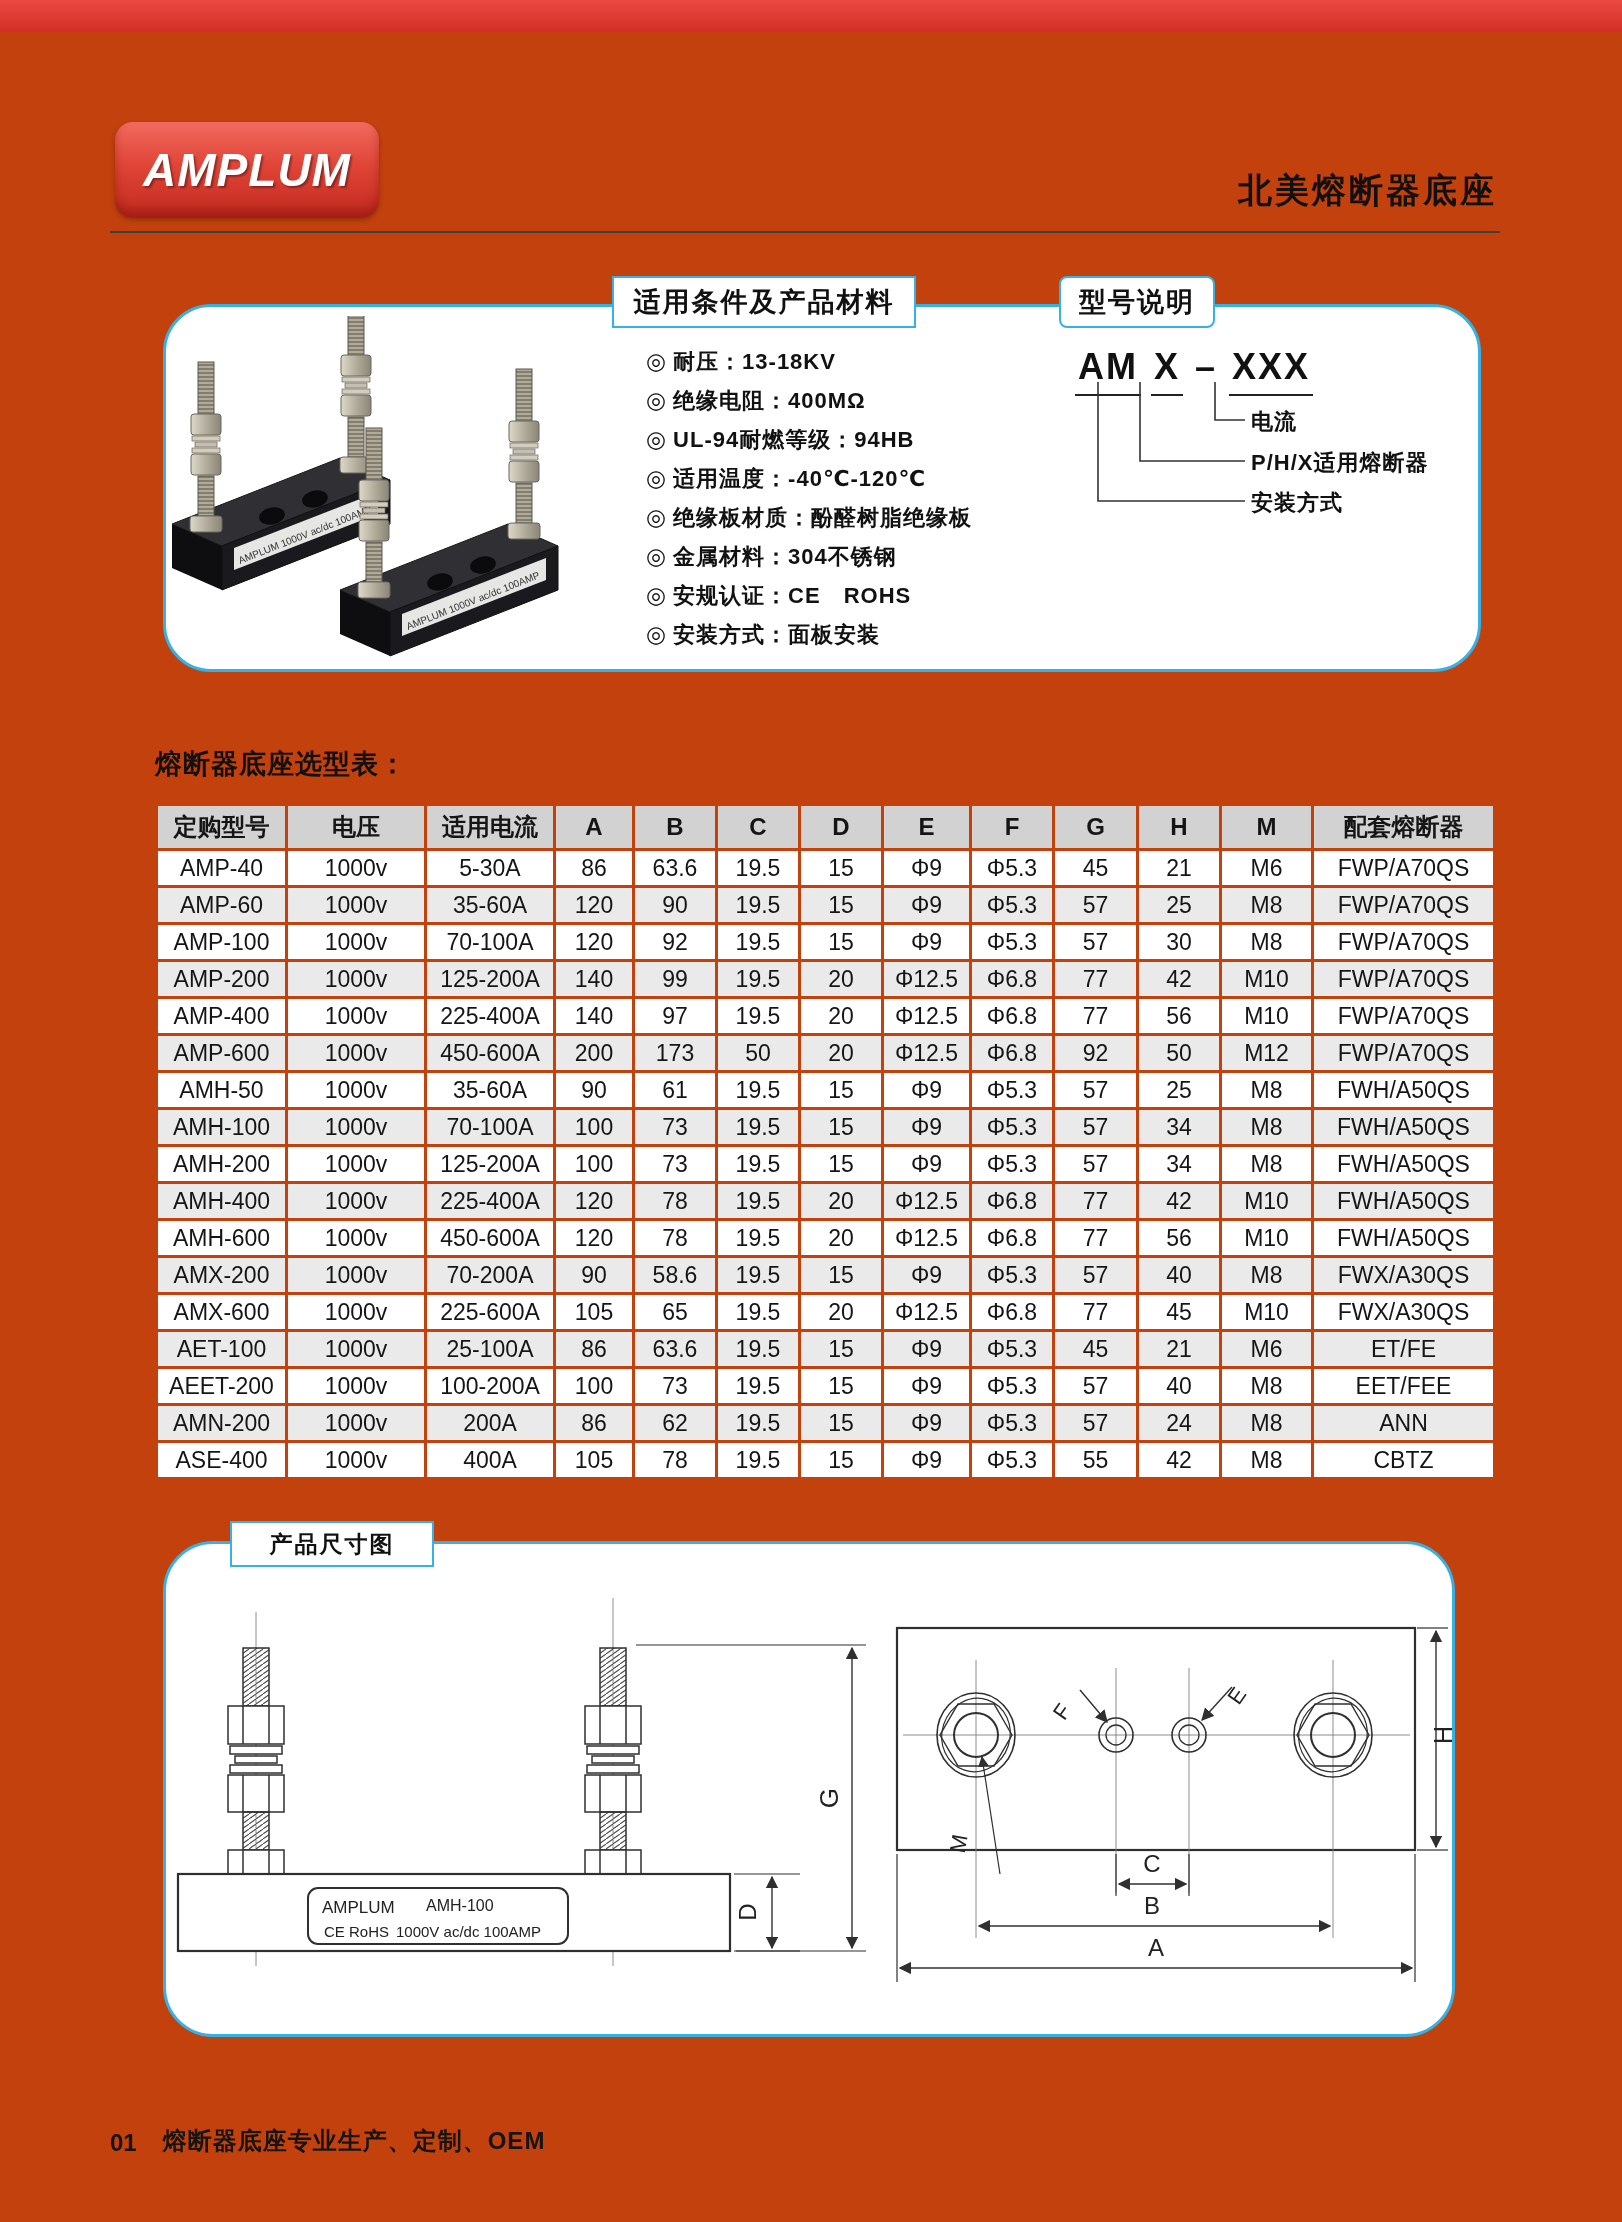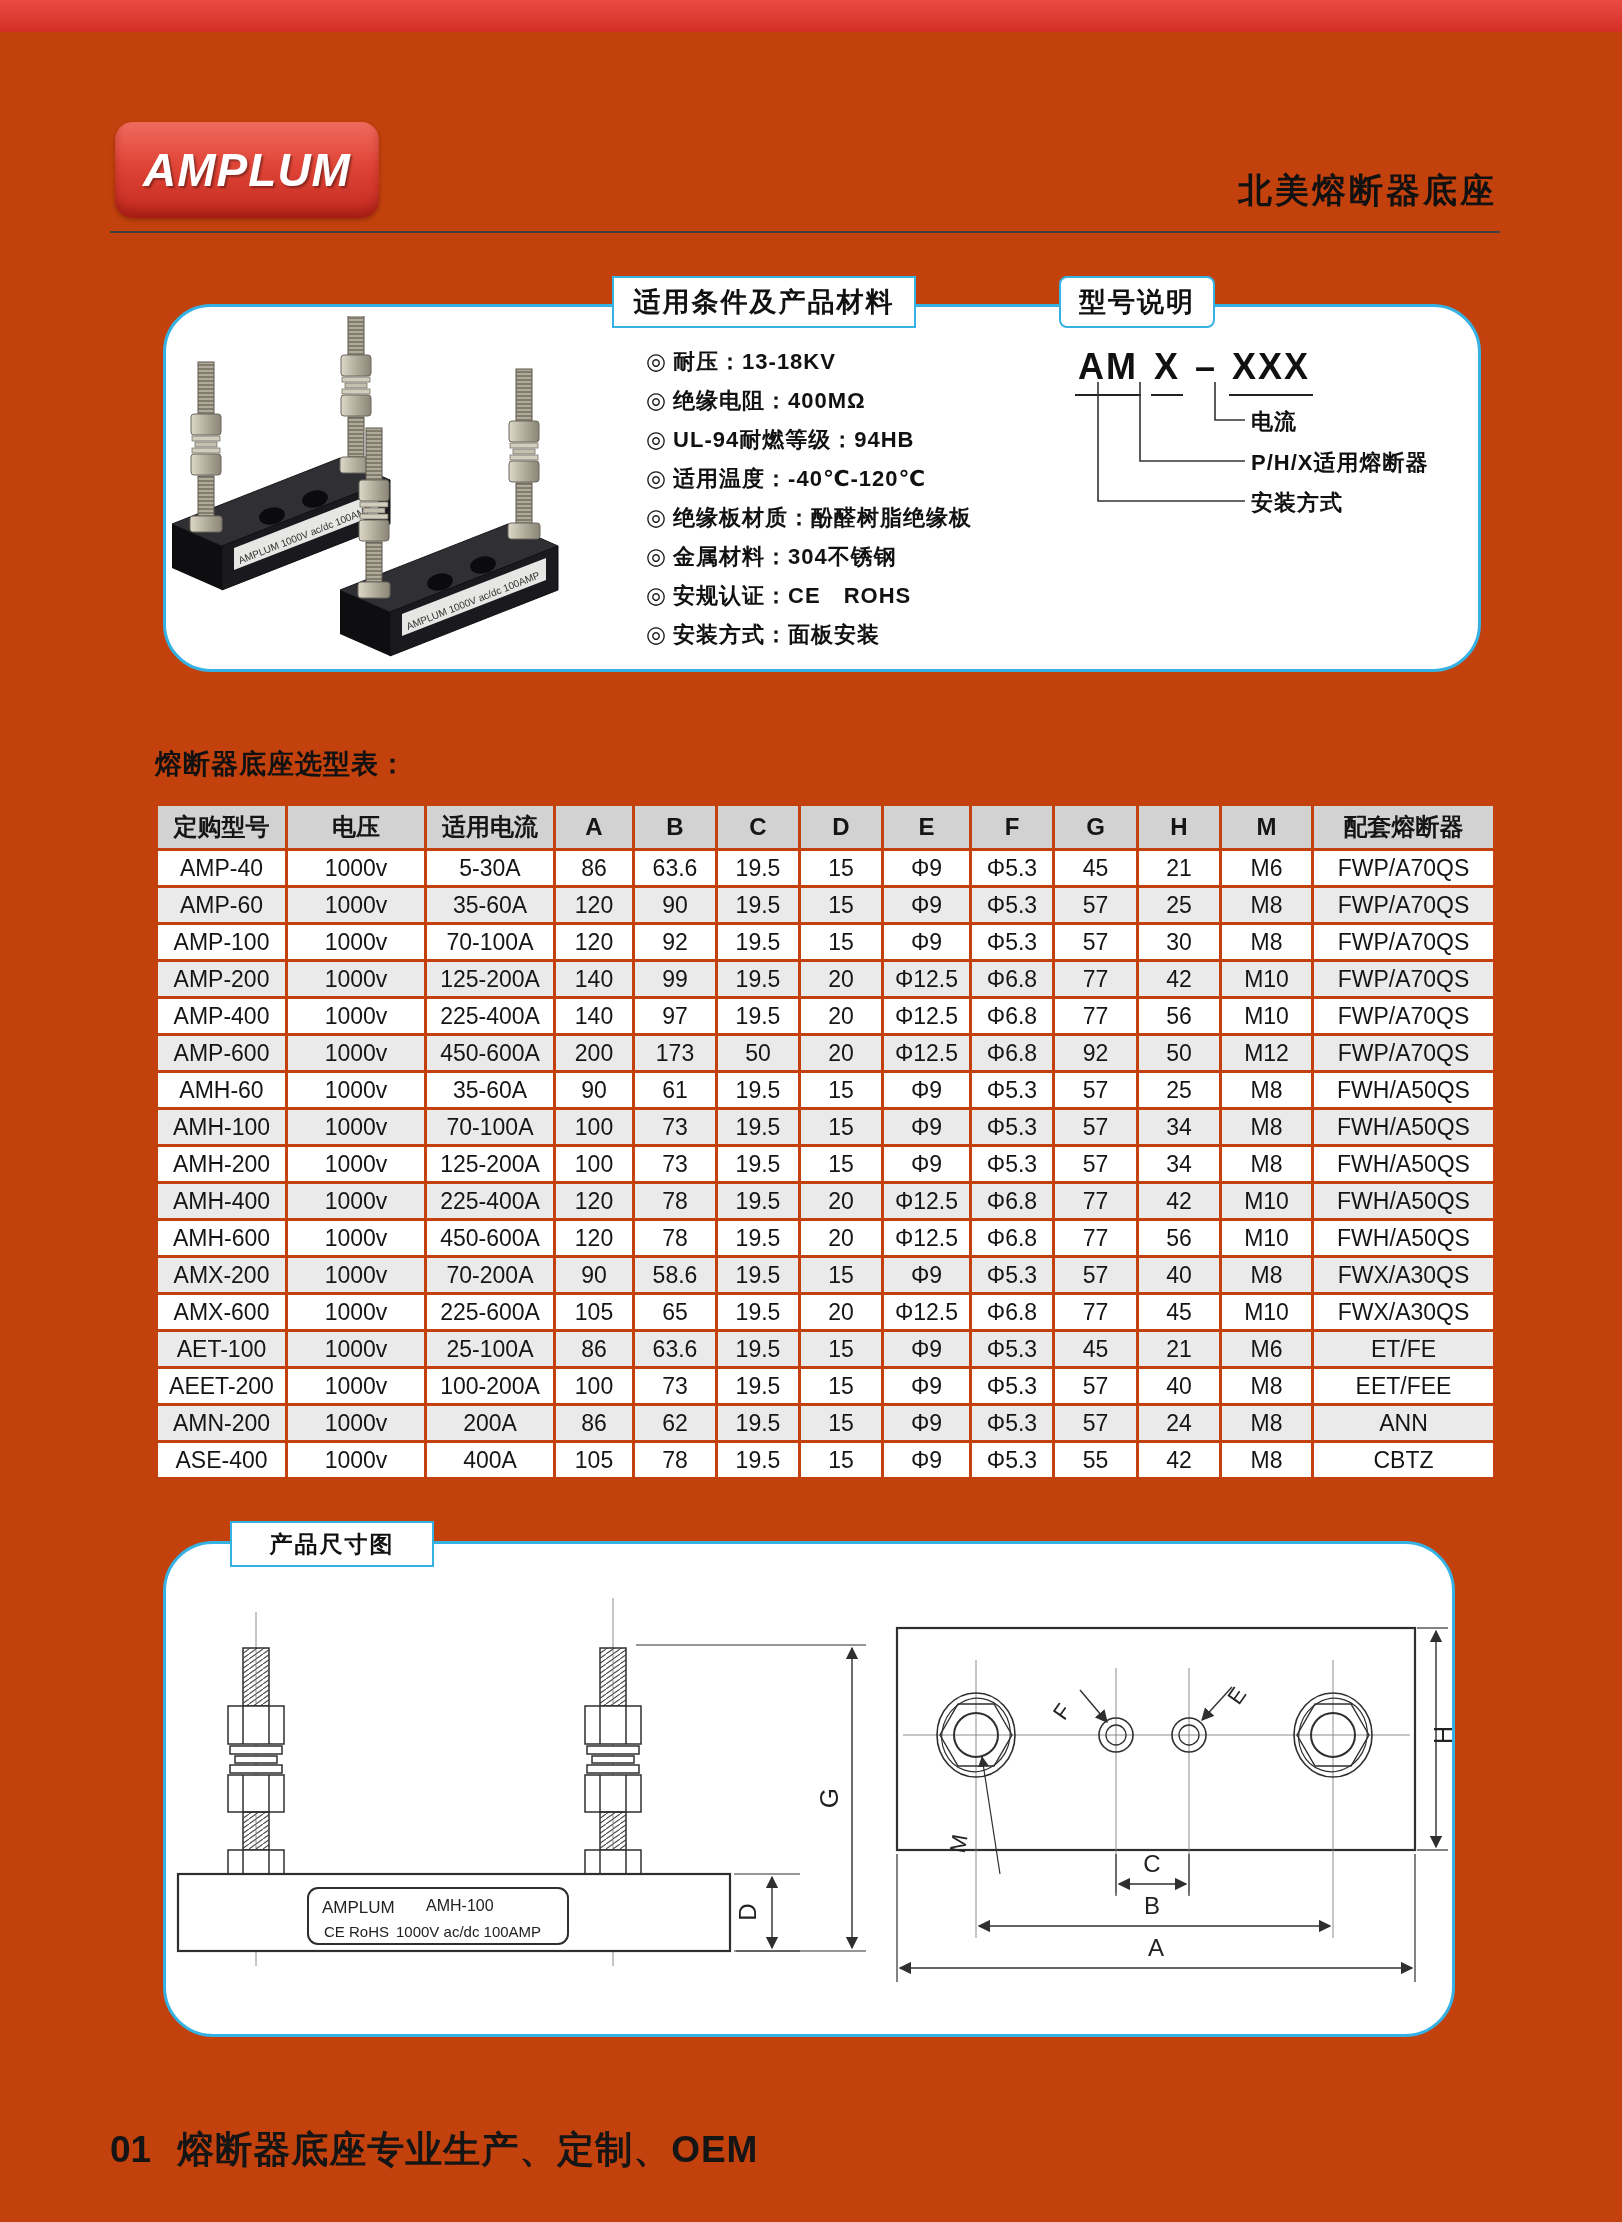--- a/index.html
+++ b/index.html
@@ -44,22 +44,22 @@
 
   .table-caption{position:absolute;left:155px;top:746px;font-size:27px;font-weight:bold;letter-spacing:1px;color:#111;}
   table.sel{position:absolute;left:155px;top:803px;border-collapse:separate;border-spacing:3px;table-layout:fixed;}
   table.sel th{background:#d2d2d2;height:42px;font-size:24px;font-weight:600;color:#151515;text-align:center;padding:0;}
   table.sel td{height:34px;font-size:23px;color:#151515;text-align:center;padding:0;font-weight:500;}
   table.sel tr.odd td{background:#ffffff;}
   table.sel tr.even td{background:#eaeaea;}
 
   .tech{position:absolute;left:163px;top:1541px;width:1286px;height:490px;overflow:visible;}
 
-  .footer{position:absolute;left:110px;top:2125px;display:flex;gap:26px;align-items:center;
-          font-size:37px;font-weight:bold;color:#151515;}
+  .footer{position:absolute;left:110px;top:2125px;display:flex;gap:26px;align-items:flex-end;
+          font-size:24px;font-weight:bold;color:#151515;}
   .footer .slogan{letter-spacing:1px;}
 </style>
 </head>
 <body>
 
 <div class="page">
 
   <div class="top-bar"></div>
 
   <div class="logo">
@@ -278,21 +278,21 @@
           <td>50</td>
           <td>20</td>
           <td>Φ12.5</td>
           <td>Φ6.8</td>
           <td>92</td>
           <td>50</td>
           <td>M12</td>
           <td>FWP/A70QS</td>
         </tr>
         <tr class="odd">
-          <td>AMH-60</td>
+          <td>AMH-50</td>
           <td>1000v</td>
           <td>35-60A</td>
           <td>90</td>
           <td>61</td>
           <td>19.5</td>
           <td>15</td>
           <td>Φ9</td>
           <td>Φ5.3</td>
           <td>57</td>
           <td>25</td>

